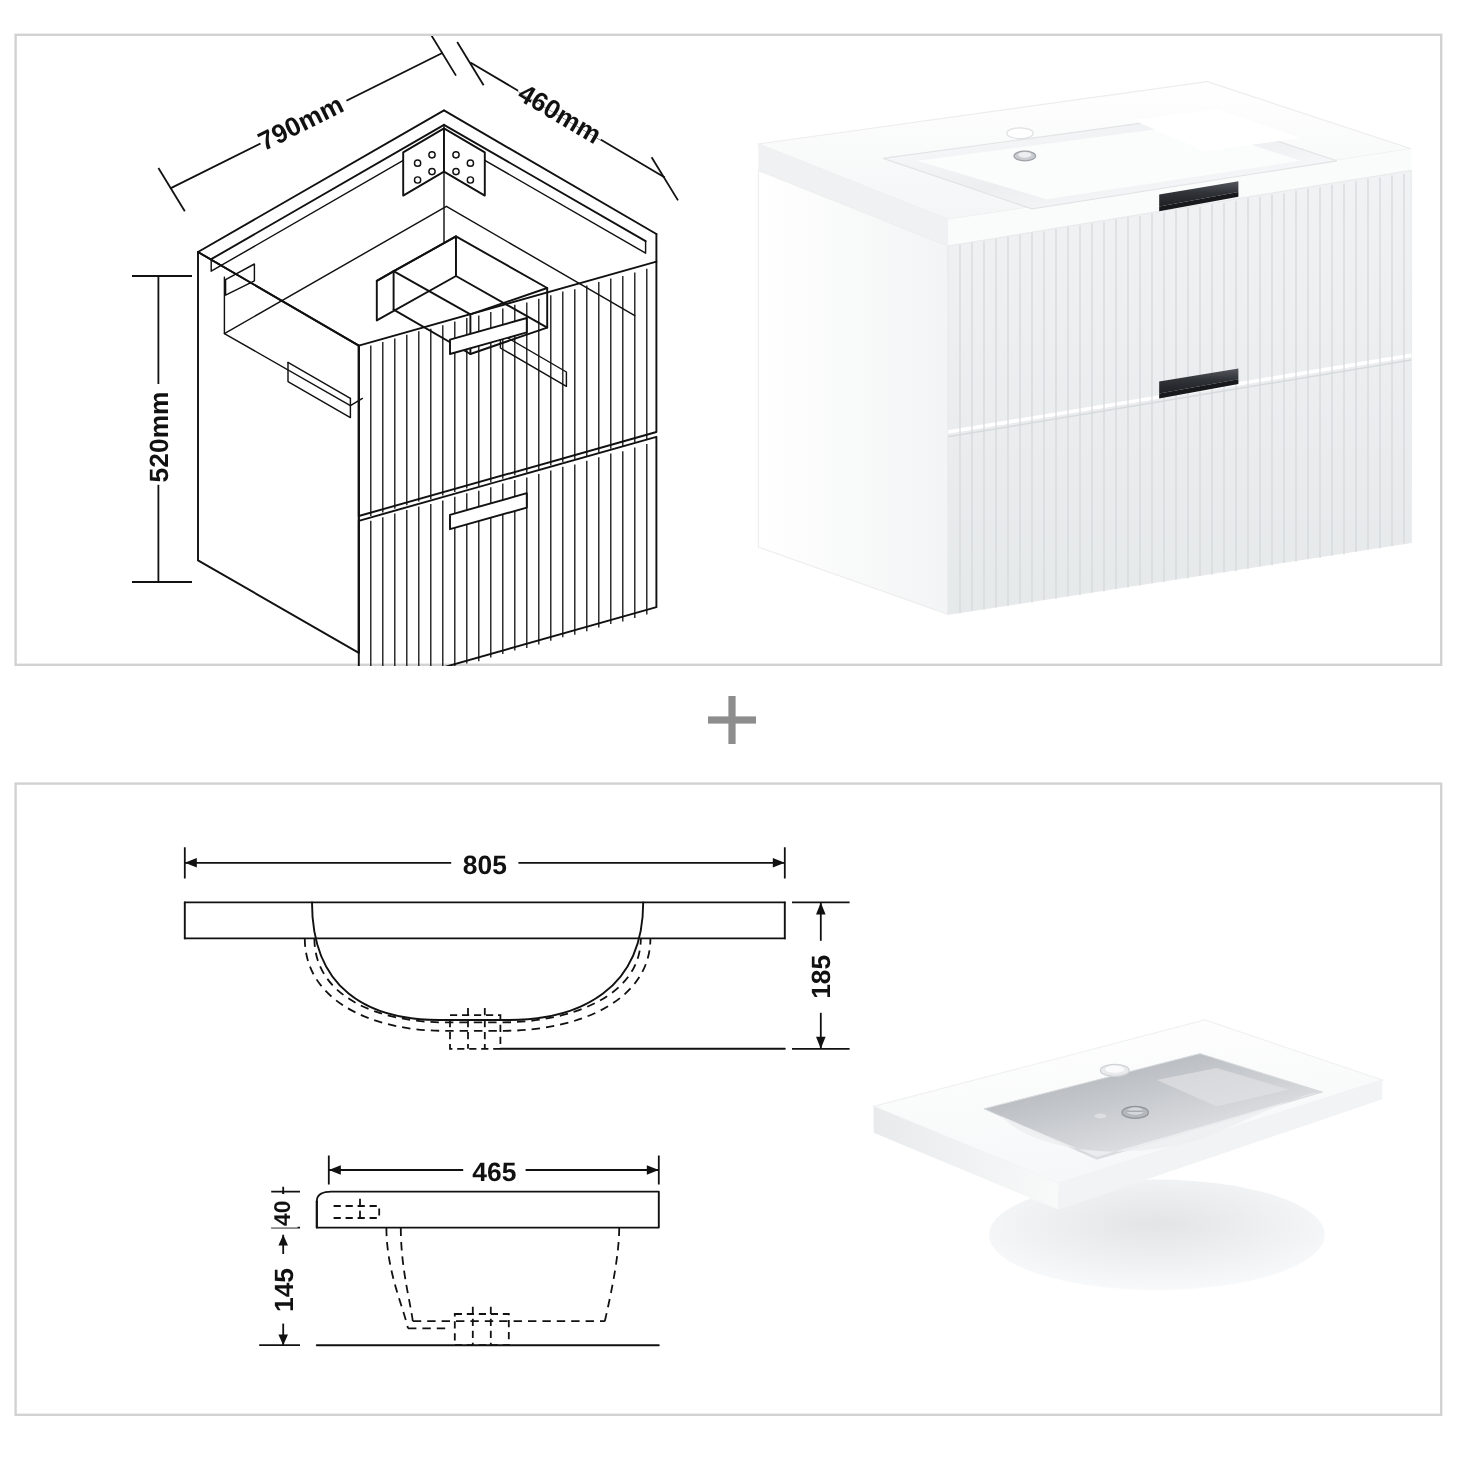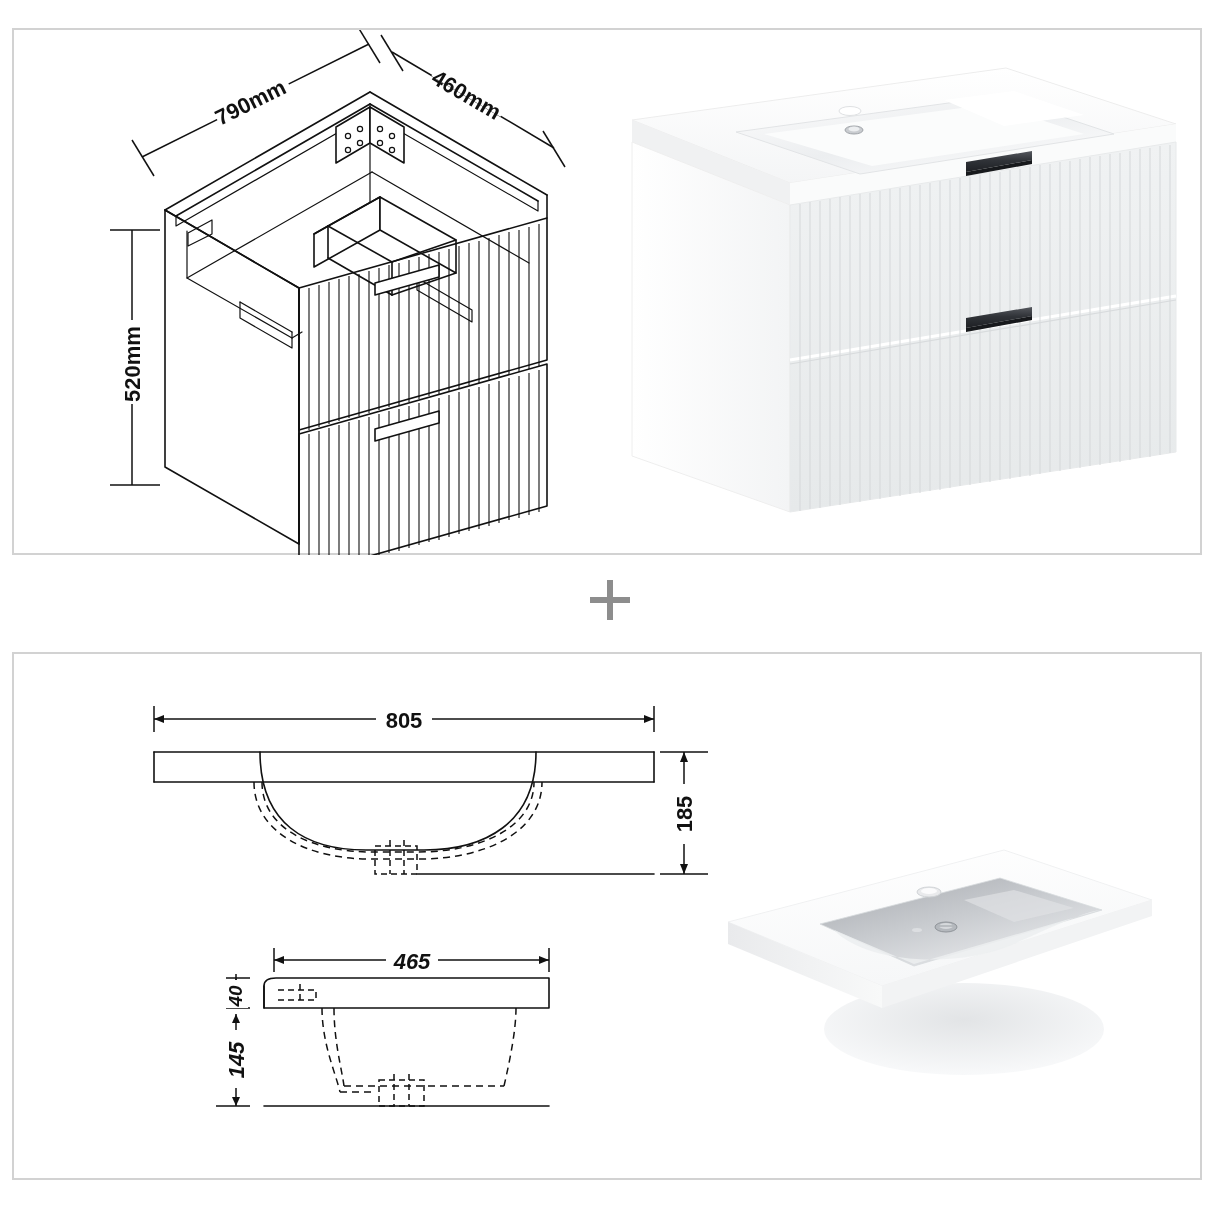--- a/index.html
+++ b/index.html
@@ -350,21 +350,21 @@
         <path d="M560 68 L556 78 L564 78 Z" fill="#111"></path>
         <path d="M560 190 L556 180 L564 180 Z" fill="#111"></path>
         <line class="dim" x1="536" y1="68" x2="584" y2="68"></line>
         <line class="dim" x1="536" y1="190" x2="584" y2="190"></line>
         <rect x="548" y="100" width="26" height="60" fill="#fff"></rect>
       </g>
       <text class="dimtext t21" text-anchor="middle" transform="translate(568,130) rotate(-90)">185</text>
     </svg>
   </div>
 
-  <div class="svgwrap" style="left:190px;top:280px;width:420px;height:210px;font-style:italic;">
+  <div class="svgwrap" style="left:190px;top:295px;width:420px;height:210px;">
     <svg width="420" height="210" viewBox="0 0 420 210">
 
       <g>
         <line class="dim" x1="70" y1="26" x2="345" y2="26"></line>
         <path d="M70 26 L80 22 L80 30 Z" fill="#111"></path>
         <path d="M345 26 L335 22 L335 30 Z" fill="#111"></path>
         <line class="dim" x1="70" y1="14" x2="70" y2="38"></line>
         <line class="dim" x1="345" y1="14" x2="345" y2="38"></line>
         <rect x="182" y="14" width="52" height="25" fill="#fff"></rect>
       </g>

